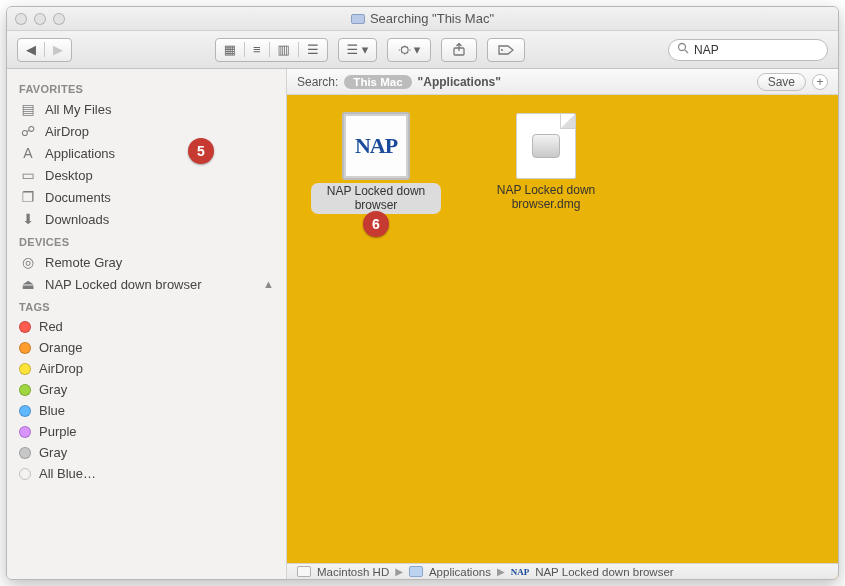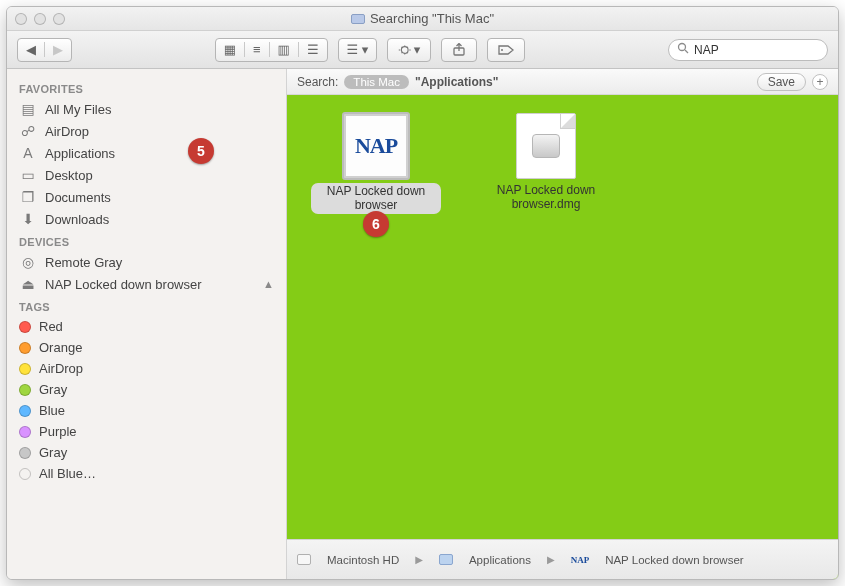--- a/index.html
+++ b/index.html
@@ -52,26 +52,26 @@
     padding:8px 0 12px 0; overflow-y:auto;
   }
   .section-head { font-size:11px; color:#8a8a8a; font-weight:600; letter-spacing:0.3px; padding:6px 12px 3px; }
   .sideitem {
     display:flex; align-items:center; gap:8px; padding:3px 12px; font-size:13px; color:#444; cursor:default;
     position:relative;
   }
   .sideitem .sicon { width:18px; height:16px; display:flex; align-items:center; justify-content:center; color:#7a7a7a; font-size:14px; }
   .sideitem .eject { margin-left:auto; color:#8a8a8a; font-size:11px; }
   .tagdot { width:12px; height:12px; border-radius:50%; border:1px solid rgba(0,0,0,0.2); }
-  .main { flex:1; display:flex; flex-direction:column; background:#84cc16; }
+  .main { flex:1; display:flex; flex-direction:column; background:#eab308; }
   .scopebar {
     height:26px; background:linear-gradient(#fafafa,#ececec); border-bottom:1px solid #d7d7d7;
     display:flex; align-items:center; padding:0 10px; font-size:12px; color:#555; gap:6px;
   }
-  .scopepill { background:#bcbcbc; color:#fff; padding:1px 9px; border-radius:10px; font-size:11.5px; }
+  .scopepill { background:#bcbcbc; color:#fff; padding:1px 9px; border-radius:10px; font-size:11.5px;font-weight:bold; }
   .scopequoted { font-weight:600; }
   .savebtn { border:1px solid #c0c0c0; background:linear-gradient(#ffffff,#ececec); border-radius:10px; font-size:12px; padding:1px 10px; color:#555;}
   .plusbtn { width:16px; height:16px; border-radius:50%; border:1px solid #c0c0c0; background:#fff; color:#777; font-size:12px; display:flex; align-items:center; justify-content:center;}
   .filegrid { flex:1; padding:18px 24px; display:flex; align-items:flex-start; gap:40px; }
   .fileitem { width:130px; display:flex; flex-direction:column; align-items:center; gap:4px; position:relative;}
   .app-icon {
     width:66px; height:66px; background:#fff; border:3px solid #d0d0d0; border-radius:2px;
     display:flex; align-items:center; justify-content:center;
     font-family: Georgia, 'Times New Roman', serif; font-size:22px; font-weight:700;
     color:#1a4b9b; letter-spacing:-1px;
@@ -79,22 +79,22 @@
   .app-icon.selected { outline:2px solid #bcbcbc; outline-offset:-1px; background:#fdfdfd; }
   .dmg-icon {
     width:60px; height:66px; background:#fff; border:1px solid #cfcfcf; border-radius:2px;
     display:flex; align-items:center; justify-content:center; position:relative;
   }
   .dmg-icon::before { content:""; position:absolute; top:0; right:0; width:14px; height:14px; background:linear-gradient(135deg,#fff 48%, #dcdcdc 52%); border-left:1px solid #cfcfcf; border-bottom:1px solid #cfcfcf;}
   .dmg-inner { width:28px; height:24px; border-radius:4px; background:linear-gradient(#f3f3f3,#c8c8c8); border:1px solid #b6b6b6;}
   .filelabel { font-size:12px; color:#333; text-align:center; line-height:1.2; }
   .filelabel.sel { background:#dcdcdc; border-radius:7px; padding:1px 6px; }
   .pathbar {
-    height:40px; background:linear-gradient(#f4f4f4,#e8e8e8); border-top:1px solid #d3d3d3;
-    display:flex; align-items:center; padding:4px 10px; font-size:11.5px; color:#555; gap:16px;
+    height:16px; background:linear-gradient(#f4f4f4,#e8e8e8); border-top:1px solid #d3d3d3;
+    display:flex; align-items:center; padding:4px 10px; font-size:11.5px; color:#555; gap:6px;
   }
   .pathicon { width:14px; height:11px; display:inline-block; border:1px solid #b0b0b0; border-radius:2px; background:#f7f7f7;}
   .folder { background:#bcd3ef; border-color:#8aa6cf;}
   .chev { color:#9a9a9a; font-size:10px;}
   .callout {
     position:absolute; width:26px; height:26px; border-radius:50%; background:#c63a32;
     color:#fff; font-size:14px; font-weight:600; display:flex; align-items:center; justify-content:center;
     box-shadow:0 1px 2px rgba(0,0,0,0.35);
   }
 </style>

